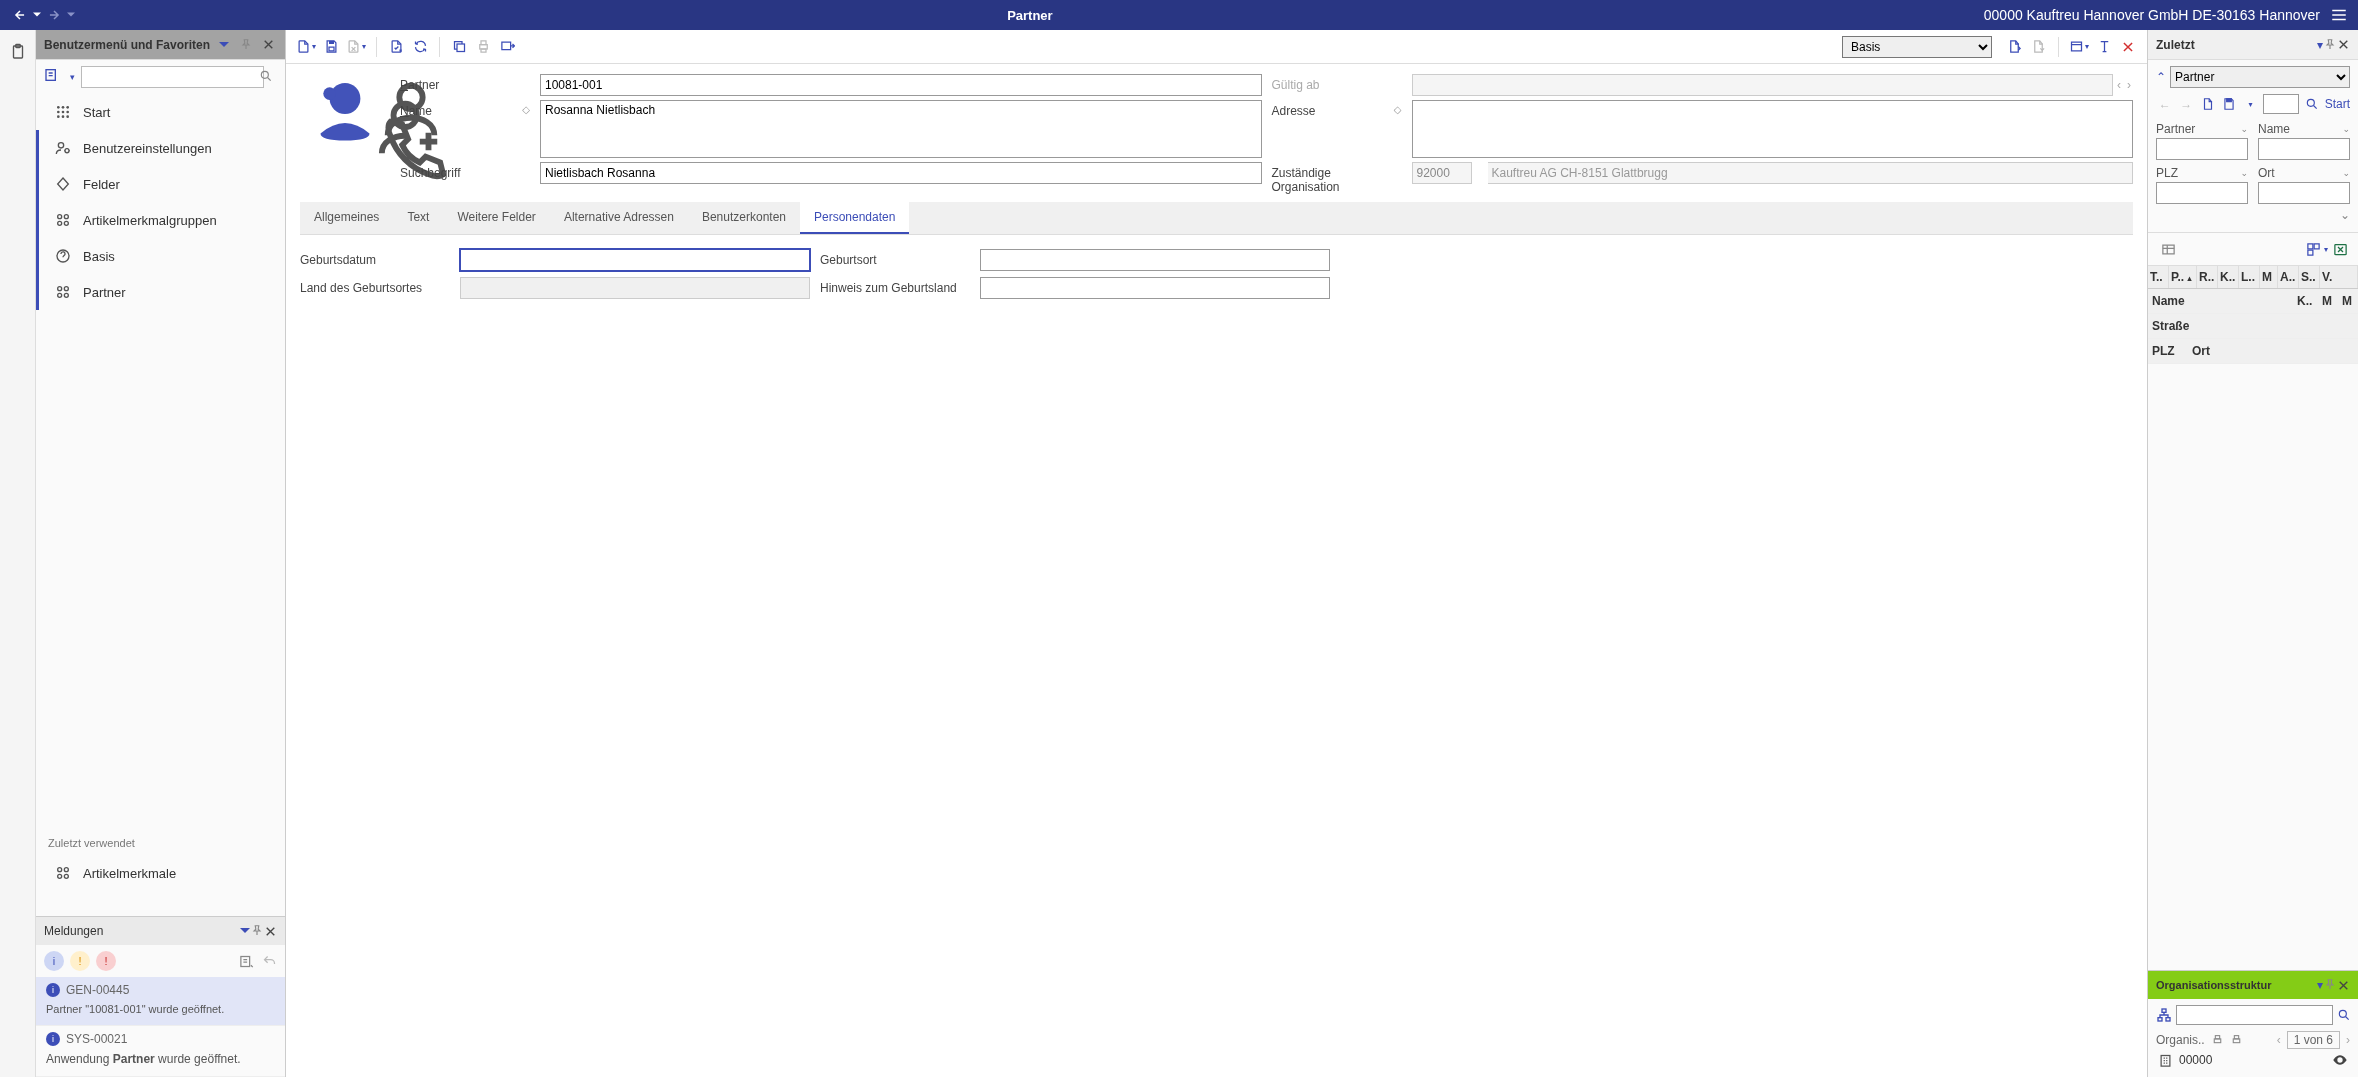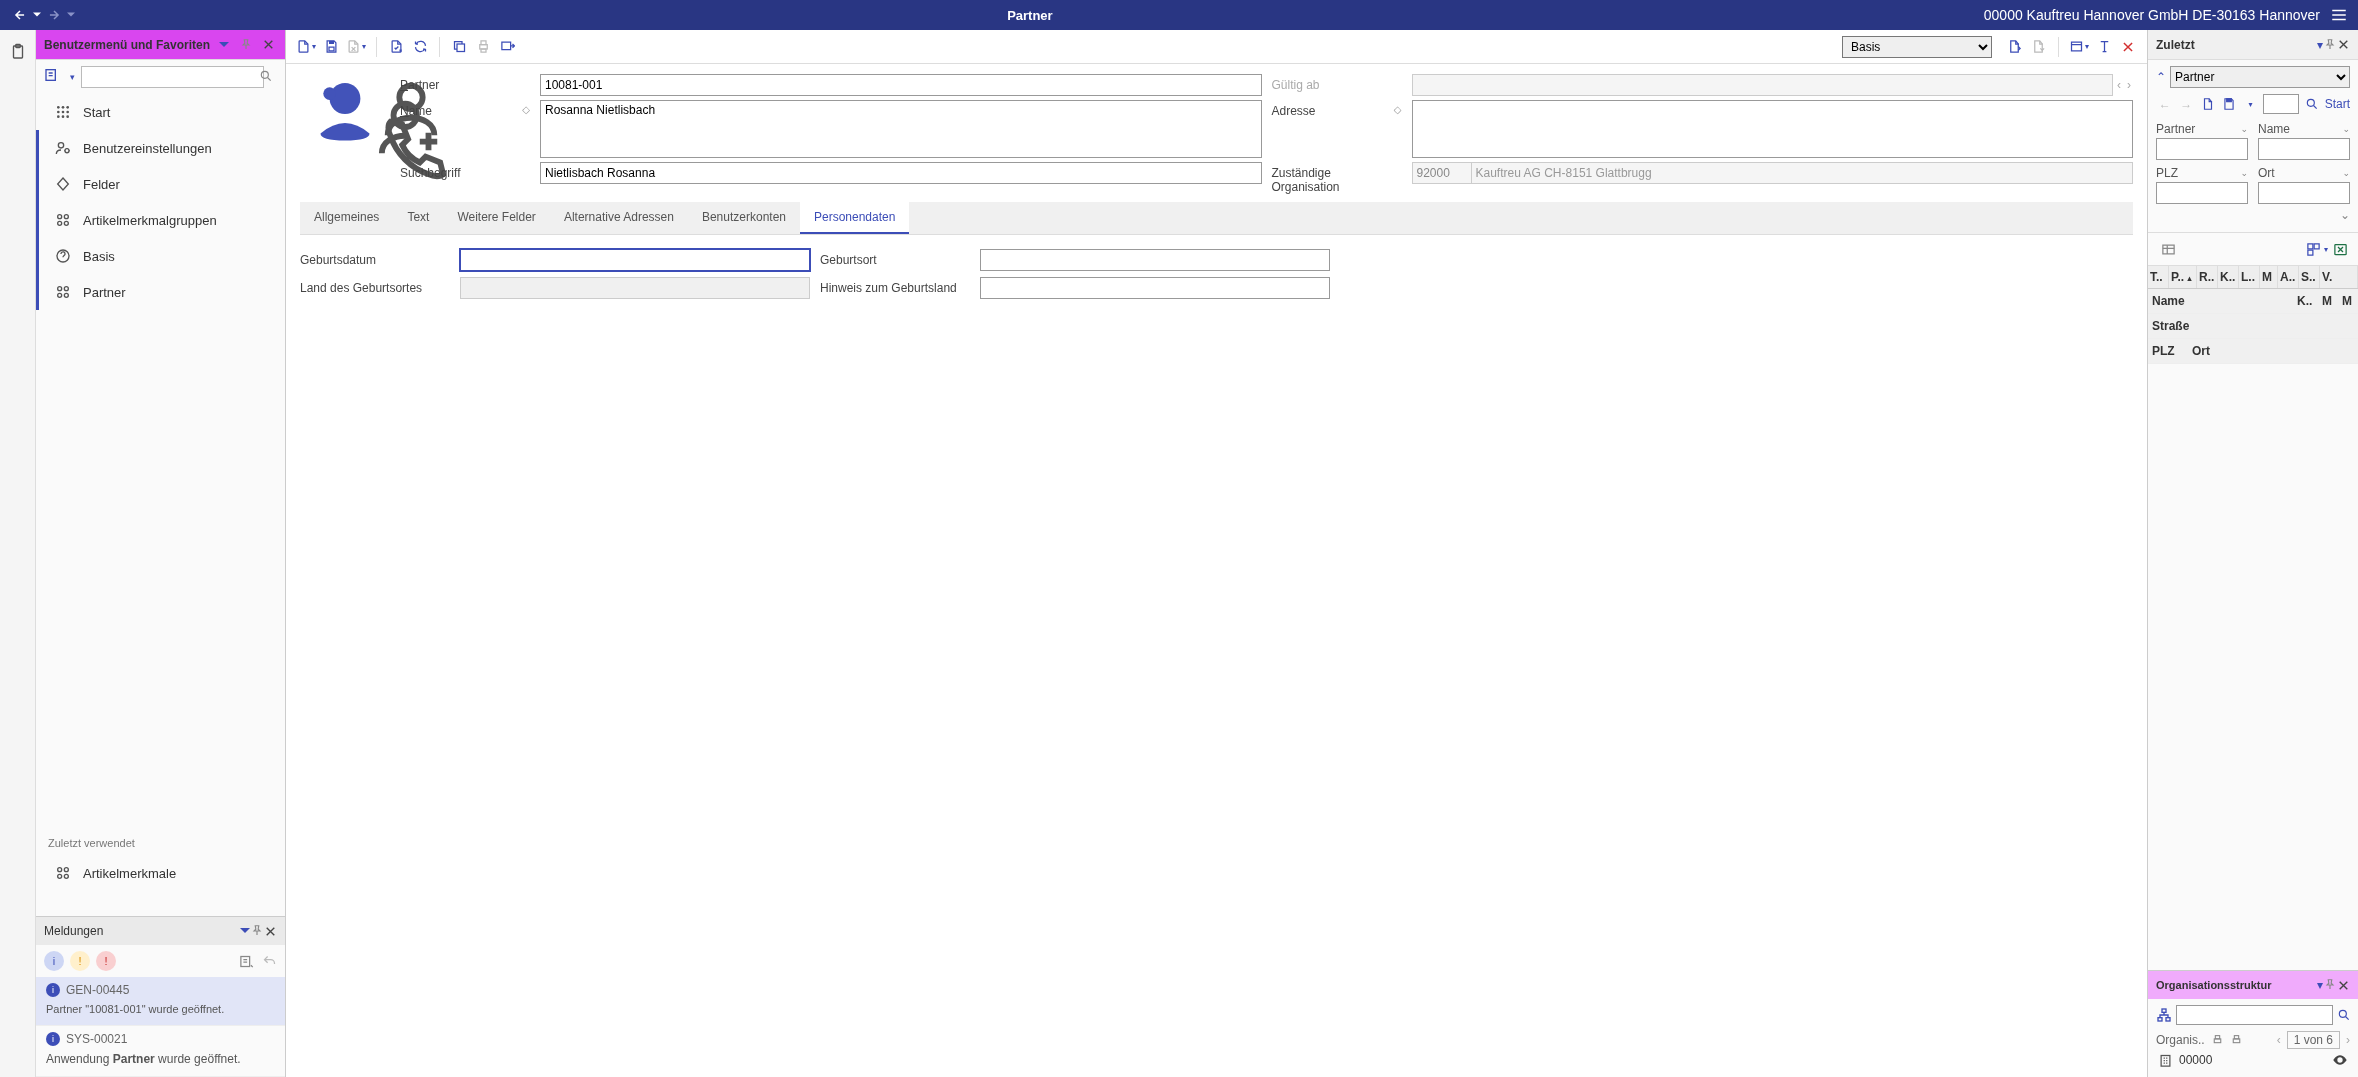--- a/index.html
+++ b/index.html
@@ -9,21 +9,21 @@
 .topbar .icon-btn { width:20px; height:20px; display:flex; align-items:center; justify-content:center; cursor:pointer; }
 .topbar .title { flex:1; text-align:center; font-weight:bold; font-size:13px; }
 .topbar .company { font-size:14px; margin-right:10px; }
 .topbar .menu-icon { cursor:pointer; }
 
 .main-layout { display:flex; height:calc(100vh - 30px); }
 .left-rail { width:36px; background:#f5f5f5; border-right:1px solid #ddd; padding-top:6px; display:flex; flex-direction:column; align-items:center; }
 .left-rail .rail-icon { width:24px; height:24px; margin:4px 0; display:flex; align-items:center; justify-content:center; cursor:pointer; }
 
 .left-panel { width:250px; background:#fafafa; border-right:1px solid #ccc; display:flex; flex-direction:column; }
-.panel-header { height:30px; display:flex; align-items:center; padding:0 8px; border-bottom:1px solid #ddd; background:#d946ef; }
+.panel-header { height:30px; display:flex; align-items:center; padding:0 8px; border-bottom:1px solid #ddd; background:#a3a3a3; }
 .panel-header .panel-title { flex:1; font-weight:bold; font-size:12px; }
 .panel-header .hdr-icon { width:18px; height:18px; margin-left:4px; cursor:pointer; display:flex; align-items:center; justify-content:center; color:#555; }
 
 .search-row { padding:6px 8px; display:flex; align-items:center; gap:6px; }
 .search-row .list-icon { width:20px; height:20px; color:#3c4db7; cursor:pointer; }
 .search-row input { flex:1; height:22px; border:1px solid #bbb; padding:0 22px 0 4px; }
 .search-row .search-wrap { position:relative; flex:1; }
 .search-row .mag { position:absolute; right:4px; top:3px; color:#888; }
 
 .menu-items { flex:1; overflow:auto; }
@@ -65,21 +65,21 @@
 .avatar-side-icons { position:absolute; right:-2px; top:0; display:flex; flex-direction:column; gap:2px; }
 .avatar-side-icons .asi { width:16px; height:16px; color:#555; }
 
 .fields-grid { flex:1; display:grid; grid-template-columns: 130px 1fr 130px 1fr; column-gap:10px; row-gap:4px; align-items:start; }
 .fld-label { font-size:12px; color:#444; padding-top:4px; position:relative; }
 .fld-label .u { text-decoration:underline; }
 .fld-input { height:22px; border:1px solid #999; padding:2px 4px; width:100%; font-size:12px; background:#fff; }
 .fld-textarea { height:58px; border:1px solid #999; padding:2px 4px; width:100%; font-size:12px; resize:none; }
 .ro { background:#f5f5f5; color:#888; border-color:#ccc;}
 .link-ind { position:absolute; right:0; top:4px; color:#999; font-size:10px;}
-.org-input { display:flex; }
+.org-input { display:flex;gap:16px; }
 .org-input .code { width:60px; border:1px solid #ccc; height:22px; padding:2px 4px; background:#f5f5f5; color:#888;}
 .org-input .desc { flex:1; border:1px solid #ccc; border-left:none; height:22px; padding:2px 4px; background:#f5f5f5; color:#999;}
 .nav-chevs { display:flex; gap:2px; align-items:center; margin-left:2px;}
 .nav-chevs span { color:#aaa; cursor:pointer; padding:0 2px;}
 
 .tabs { display:flex; border-bottom:1px solid #ddd; margin-top:8px; background:#f0f0f0;}
 .tab { padding:8px 14px; font-size:12px; cursor:pointer; color:#555; border-bottom:2px solid transparent;}
 .tab.active { color:#3c4db7; border-bottom-color:#3c4db7; background:#fff;}
 
 .tab-content { padding:14px 0; }
@@ -111,21 +111,21 @@
 .tbl-hdr-cols { display:flex; border-bottom:1px solid #ccc; background:#eee; font-size:10px; font-weight:bold;}
 .tbl-hdr-cols div { padding:4px 2px; border-right:1px solid #ddd; overflow:hidden; white-space:nowrap; text-overflow:ellipsis;}
 .tbl-row { display:flex; border-bottom:1px solid #eee; background:#f0f0f0; font-size:11px; font-weight:bold;}
 .tbl-row div { padding:5px 4px; }
 
 .results-tb { display:flex; padding:6px 8px; border-bottom:1px solid #ddd; align-items:center;}
 .results-tb .spacer2 { flex:1;}
 .results-tb .rtb-btn { width:20px; height:20px; color:#3c4db7; cursor:pointer; display:flex; align-items:center; justify-content:center; margin-left:2px;}
 
 .org-panel { border-top:1px solid #ccc; }
-.org-hdr { height:28px; display:flex; align-items:center; padding:9px 8px; background:#f0abfc;}
+.org-hdr { height:28px; display:flex; align-items:center; padding:9px 8px; background:#84cc16;}
 .org-hdr .ot { flex:1; font-size:11px; font-weight:bold;}
 .org-body { padding:6px 8px;}
 .org-search { display:flex; align-items:center; gap:4px;}
 .org-search .oicon { color:#3c4db7;}
 .org-search input { flex:1; height:20px; border:1px solid #999;}
 .org-nav { display:flex; align-items:center; gap:6px; margin-top:6px; font-size:11px; color:#666;}
 .org-nav .chv { color:#aaa; cursor:pointer;}
 .org-nav .pg { border:1px solid #bbb; padding:1px 6px;}
 .org-item { display:flex; align-items:center; gap:6px; padding:3px 2px;}
 .org-item .pin-icon { color:#555;}

